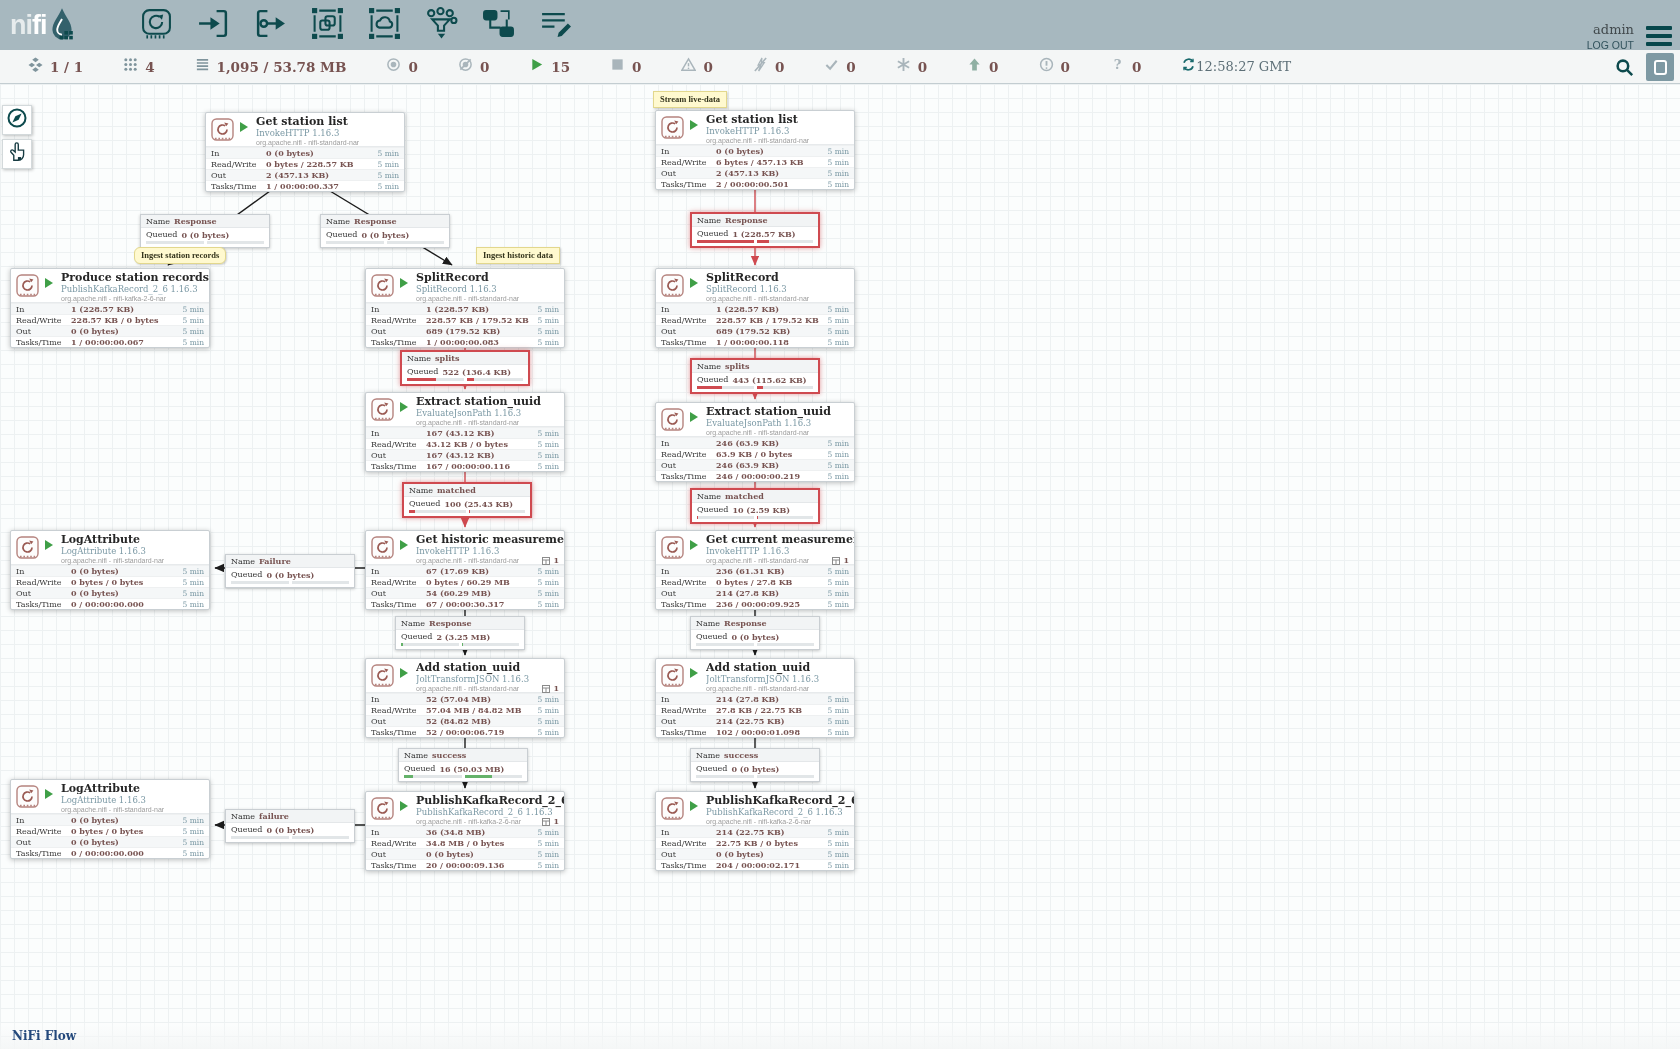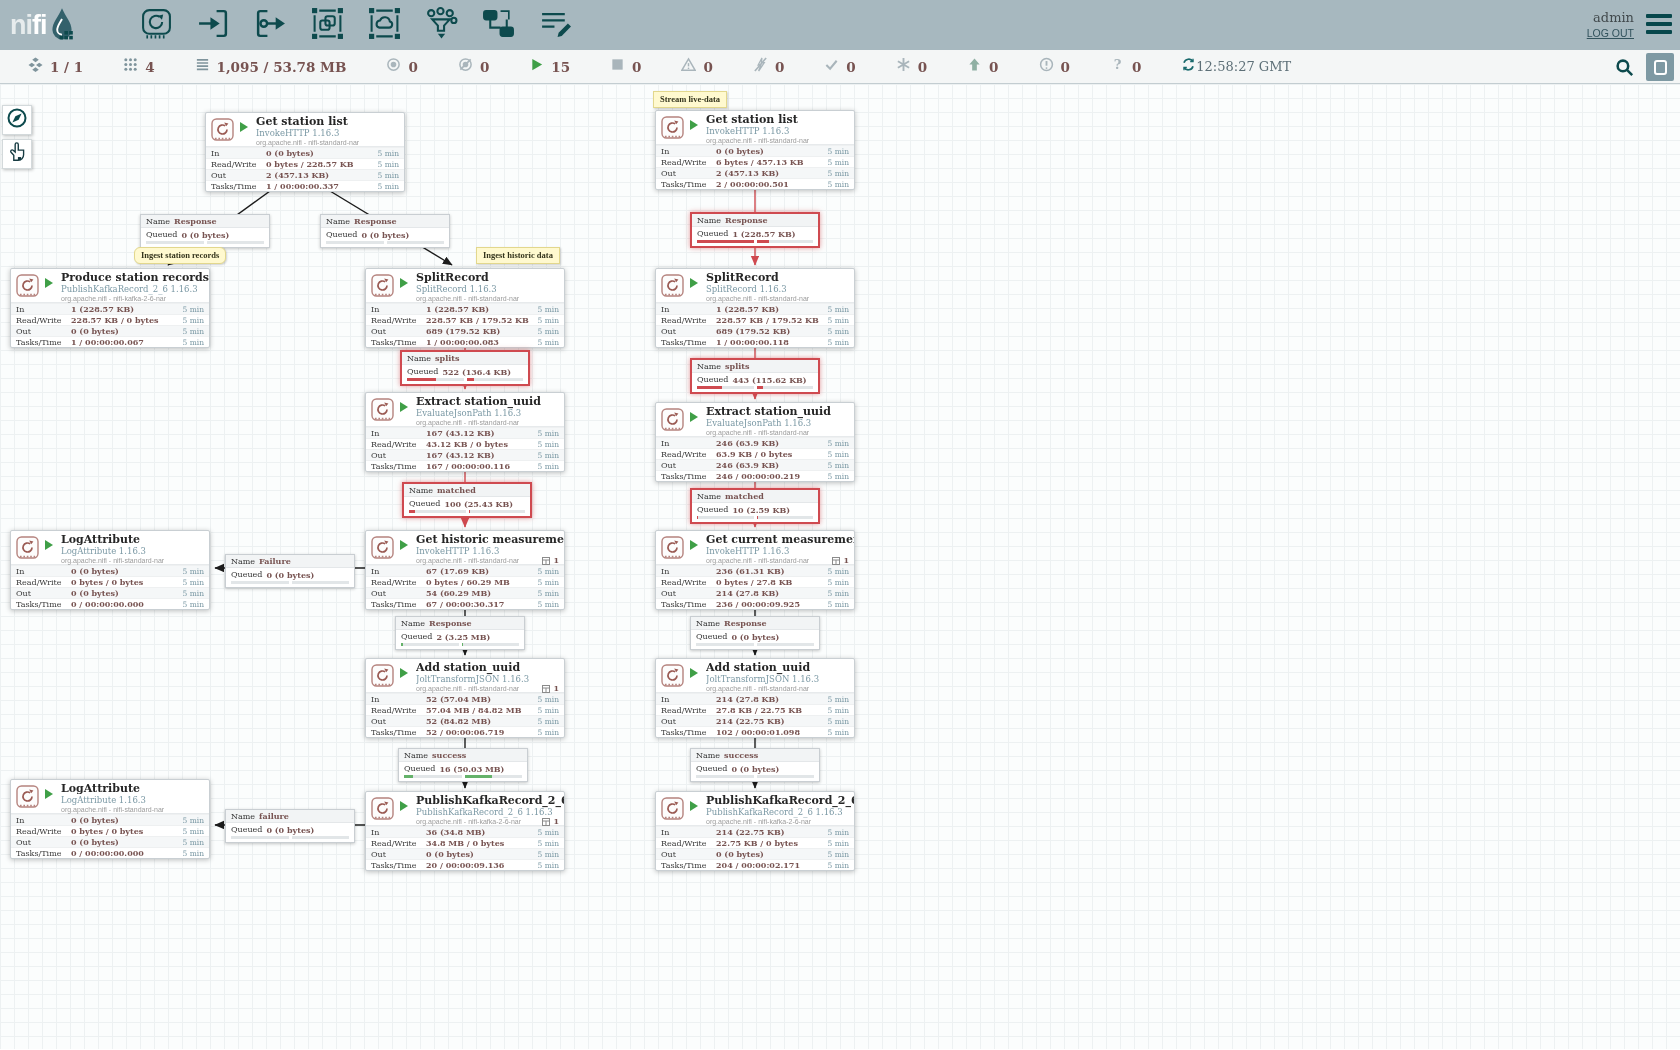--- a/index.html
+++ b/index.html
@@ -6,21 +6,21 @@
   html,body { width:1680px; height:1050px; overflow:hidden; font-family:"Liberation Sans",sans-serif; }
 
   
   #topbar { position:relative; height:50px; background:#a7b8bf; display:flex; align-items:center; }
   #logo { display:flex; align-items:center; margin-left:10px; width:100px; }
   #logo .logo-txt { font-weight:bold; font-size:27px; letter-spacing:-1px; color:#e7eced; }
   #logo .logo-txt b { color:#ffffff; }
   #tools { display:flex; align-items:center; gap:17px; margin-left:26px; }
   .tool { width:40px; height:40px; display:flex; align-items:center; justify-content:center; cursor:pointer; }
   .tool svg { width:33px; height:33px; }
-  #session { position:absolute; right:8px; top:4px; height:40px; display:flex; align-items:center; gap:12px; }
+  #session { position:absolute; right:8px; top:16px; height:40px; display:flex; align-items:center; gap:12px; }
   #session .who { display:flex; flex-direction:column; align-items:flex-end; gap:2px; }
   #admin-label { font-family:"DejaVu Serif",serif; font-size:13px; color:#424a4d; }
   #logout-link { font-size:10.5px; color:#32535d; text-decoration:underline; cursor:pointer; }
   #menu-btn { width:26px; height:20px; display:flex; flex-direction:column; justify-content:space-between; cursor:pointer; }
   #menu-btn span { height:4px; background:#07474b; border-radius:1px; }
 
   
   #statusbar { position:relative; height:34px; background:#f4f6f6; border-bottom:1px solid #c3cdd1;
                display:flex; align-items:center; padding-left:28px; gap:40px; }
   .sb-item { display:flex; align-items:center; gap:7px; }
@@ -332,20 +332,23 @@
       <line x1="465" y1="525" x2="465" y2="571" stroke="#1c1c1c" stroke-width="1.4" marker-end="url(#ab)"></line>
       <line x1="465" y1="653" x2="465" y2="704" stroke="#1c1c1c" stroke-width="1.4" marker-end="url(#ab)"></line>
       <line x1="365" y1="484" x2="215" y2="484" stroke="#1c1c1c" stroke-width="1.4" marker-end="url(#ab)"></line>
       <line x1="365" y1="741" x2="215" y2="741" stroke="#1c1c1c" stroke-width="1.4" marker-end="url(#ab)"></line>
       <line x1="755" y1="105" x2="755" y2="181" stroke="#cf4a50" stroke-width="1.4" marker-end="url(#ar)"></line>
       <line x1="755" y1="263" x2="755" y2="315" stroke="#cf4a50" stroke-width="1.4" marker-end="url(#ar)"></line>
       <line x1="755" y1="397" x2="755" y2="443" stroke="#cf4a50" stroke-width="1.4" marker-end="url(#ar)"></line>
       <line x1="755" y1="525" x2="755" y2="571" stroke="#1c1c1c" stroke-width="1.4" marker-end="url(#ab)"></line>
       <line x1="755" y1="653" x2="755" y2="704" stroke="#1c1c1c" stroke-width="1.4" marker-end="url(#ab)"></line>
     </svg>
+  <div id="breadcrumb-bar">
+    <span id="breadcrumb">NiFi Flow</span>
+  </div>
 <div class="proc" style="left: 205px; top: 28px;">
       <div class="proc-head">
         <span class="proc-ic"><svg viewBox="0 0 23 23" width="23" height="23">
             <rect x="1" y="1" width="21" height="21" rx="4.5" fill="#fdfcfc" stroke="#b5837e" stroke-width="1.4"></rect>
             <line x1="4" y1="20.6" x2="19" y2="20.6" stroke="#b5837e" stroke-width="1.6" stroke-dasharray="1.6 1.8"></line>
             <path d="M16 11.5 a4.5 4.5 0 1 1-1.8-3.6" fill="none" stroke="#9a5a53" stroke-width="1.7"></path>
             <path d="M13.2 4.6 l4.2 1 -2.2 2.6 z" fill="#9a5a53"></path>
           </svg></span>
         <span class="run-ic"></span>
         <div class="titles">

